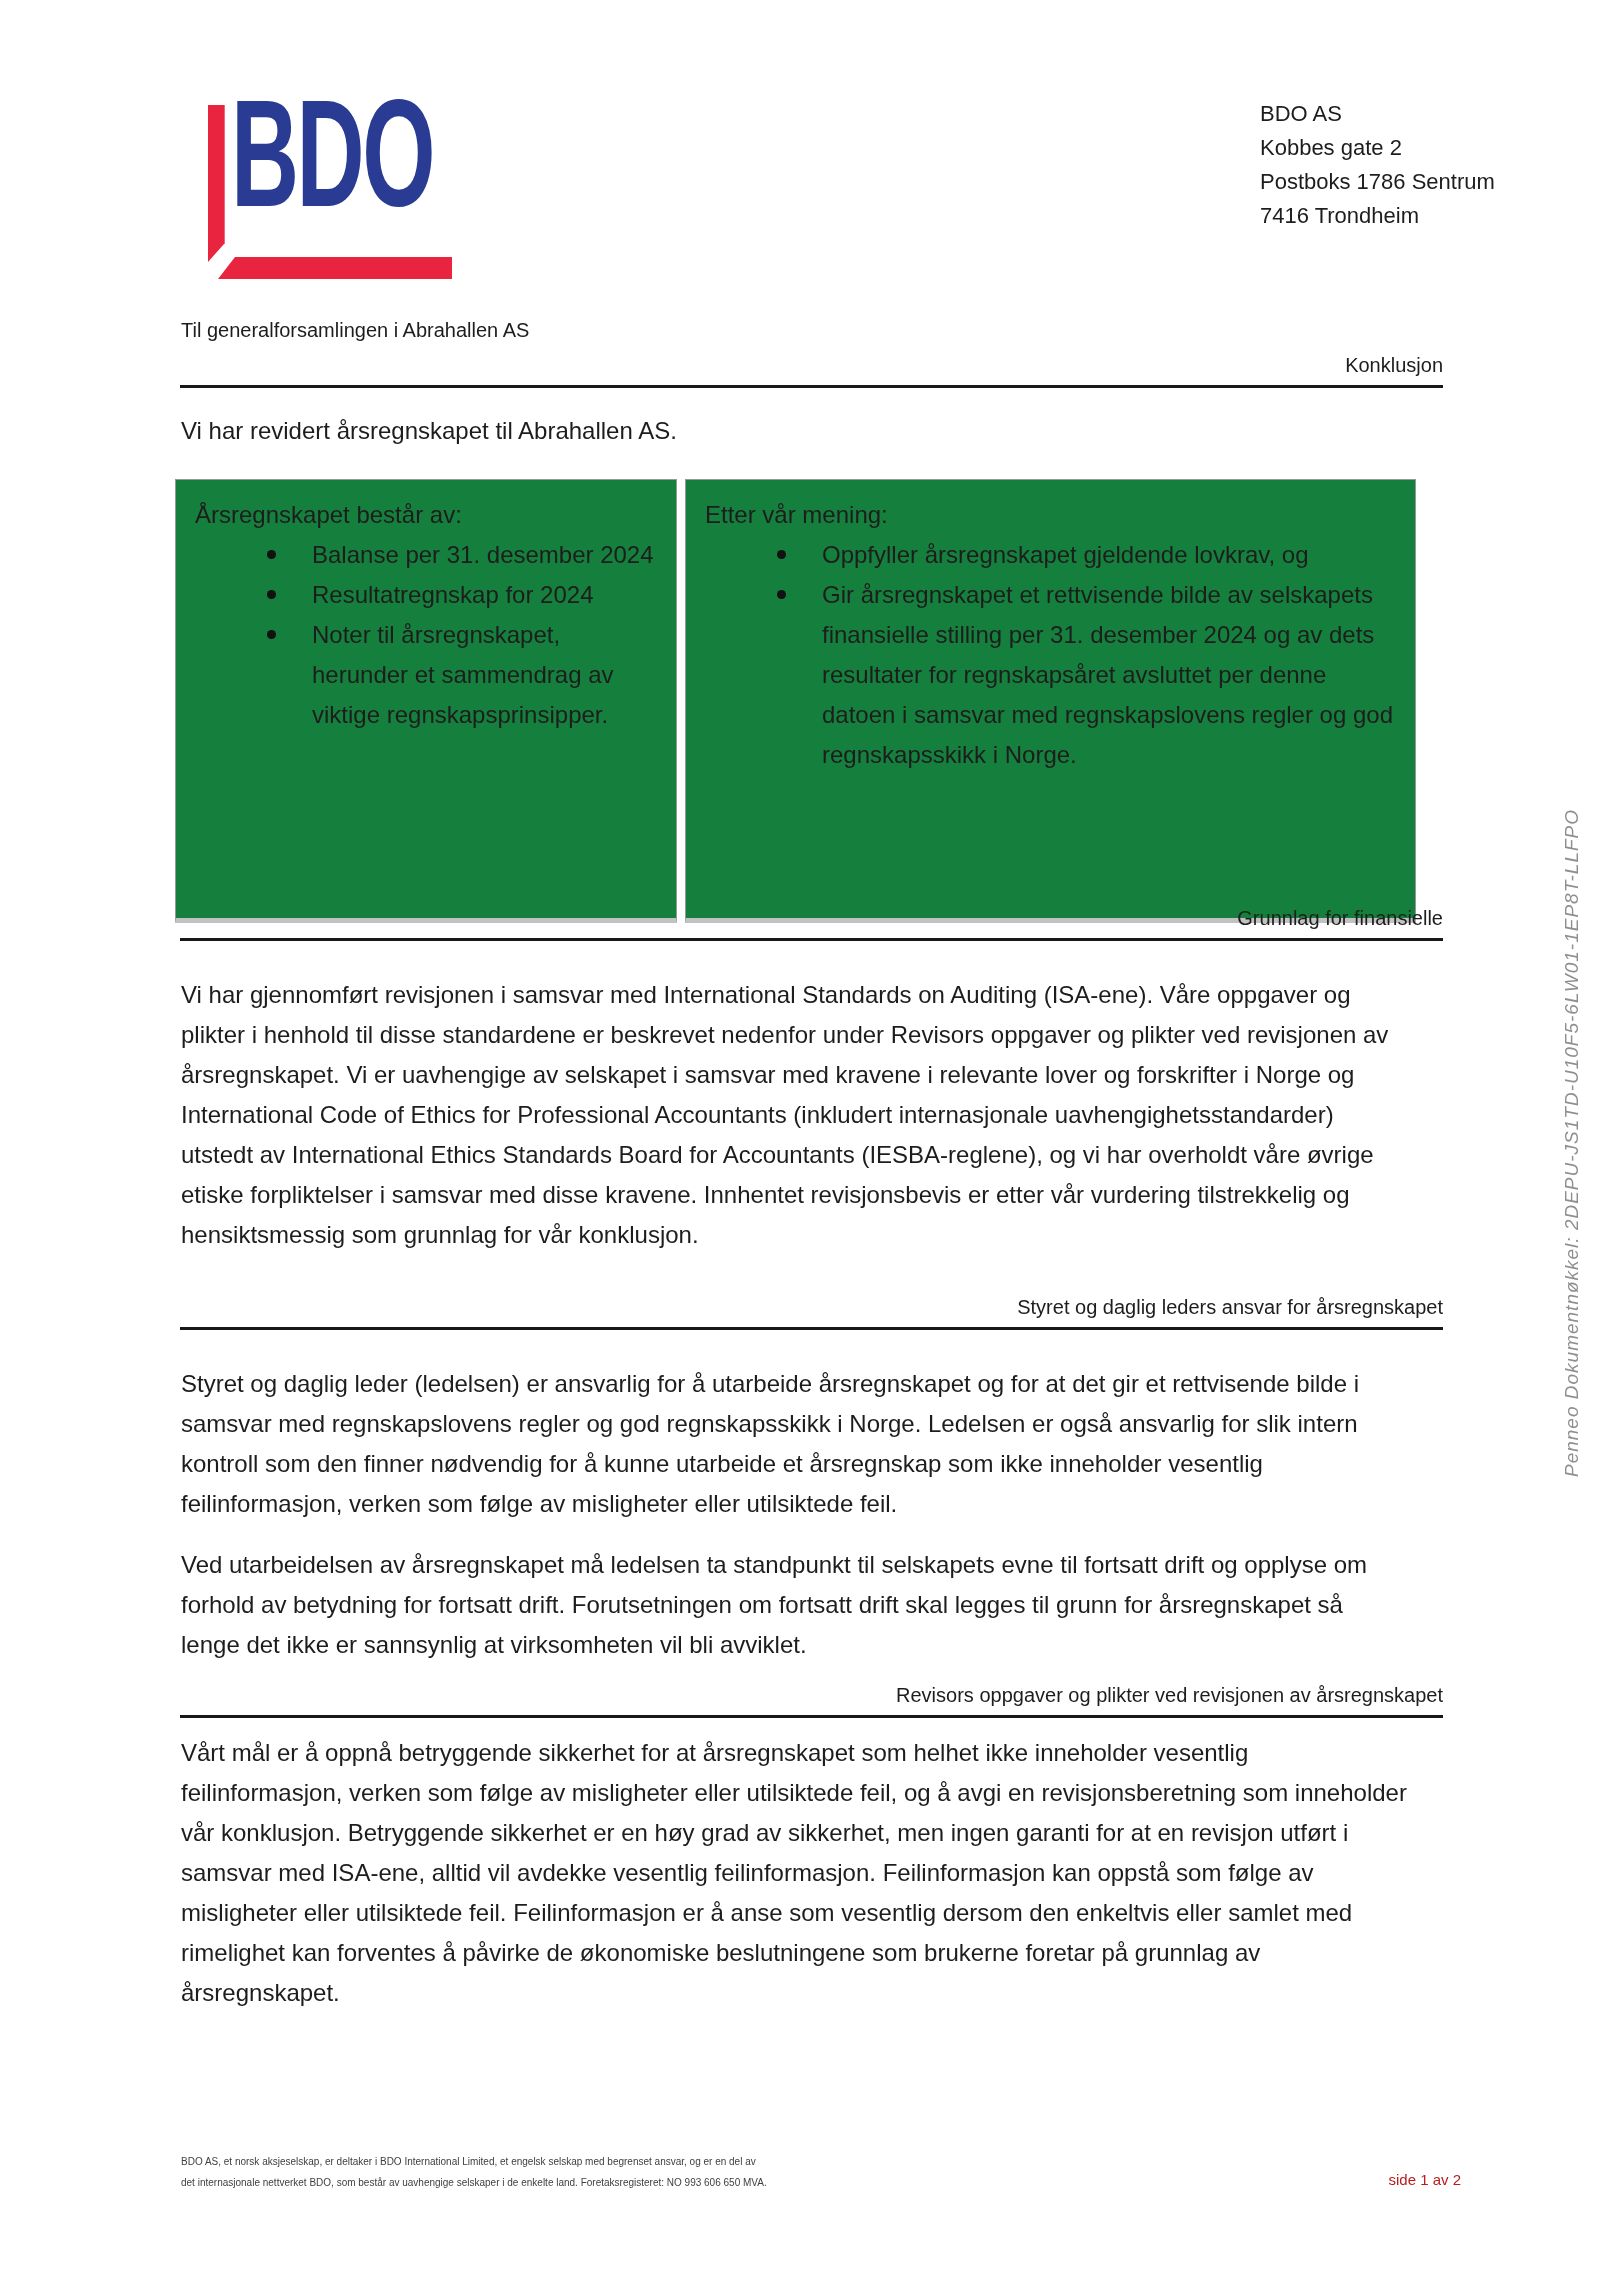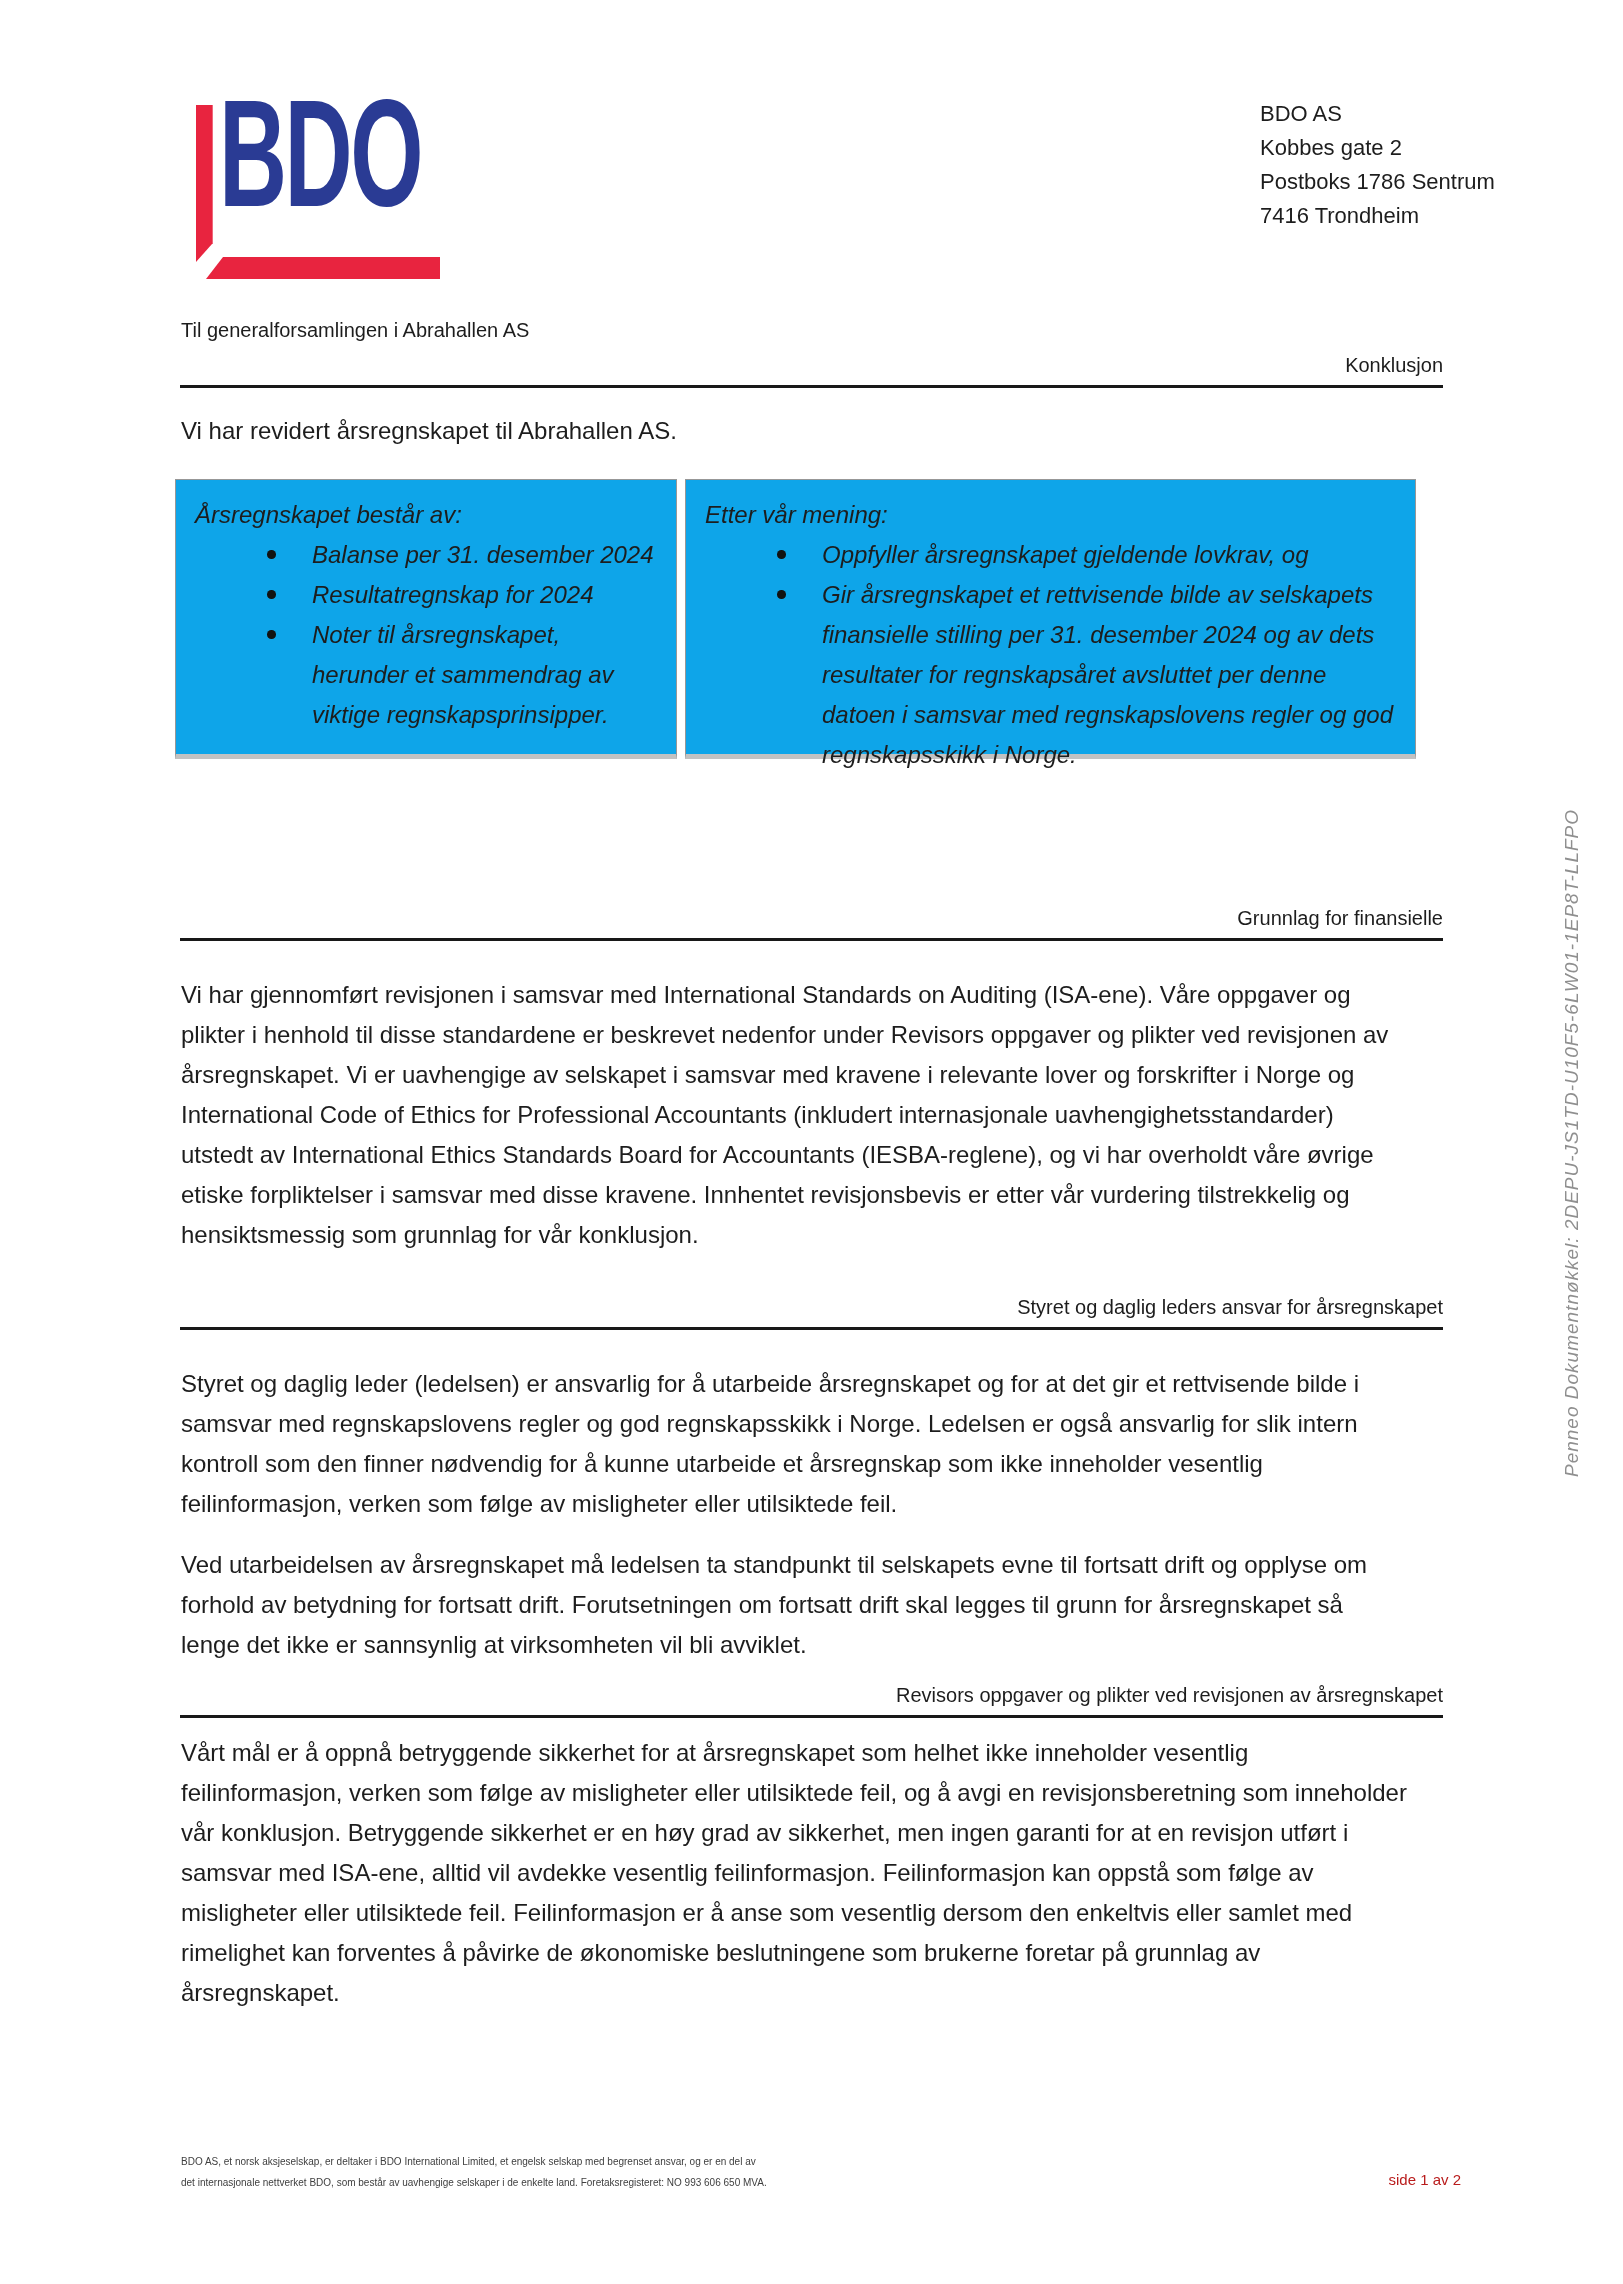--- a/index.html
+++ b/index.html
@@ -3,21 +3,21 @@
 <meta charset="utf-8">
 <style>
   html,body { margin:0; padding:0; background:#e8e8e8; }
   .page {
     position:relative; width:1623px; height:2284px; background:#ffffff;
     font-family:"Liberation Sans", sans-serif; color:#1d1d1d; overflow:hidden;
     margin:0 auto;
   }
 
   
-  .logo { position:absolute; left:196px; top:104px; width:244px; height:175px; }
+  .logo { position:absolute; left:208px; top:104px; width:244px; height:175px; }
   .logo-vbar {
     position:absolute; left:0; top:1px; width:16.7px; height:157px; background:#e8243f;
     clip-path: polygon(0 0, 100% 0, 100% 88%, 0 100%);
   }
   .logo-hbar {
     position:absolute; left:0; bottom:0; width:244px; height:22px; background:#e8243f;
     clip-path: polygon(27px 0, 100% 0, 100% 100%, 10px 100%);
   }
   .logo-text {
     position:absolute; left:23px; top:-27px; font-size:152px; line-height:1;
@@ -45,23 +45,23 @@
   
   .para { position:absolute; left:181px; width:1227px; font-size:24px; line-height:40px; }
   .p-intro   { top:411px;  }
   .p-grunnlag{ top:975px; }
   .p-styret1 { top:1364px; }
   .p-styret2 { top:1545px; }
   .p-revisors{ top:1733px; }
 
   
   .box {
-    position:absolute; top:479px; height:280px; box-sizing:border-box;
+    position:absolute; top:479px; height:444px; box-sizing:border-box;
     border:1.5px solid #979797; border-bottom:5px solid #c2c2c2;
-    padding:15px 19px; font-size:24px; line-height:40px; background:#0ea5e9;font-style:italic;
+    padding:15px 19px; font-size:24px; line-height:40px; background:#15803d;
   }
   .box-left  { left:175px;  width:502px; }
   .box-right { left:685px; width:731px; }
   .box ul { margin:0; padding-left:117px; list-style:none; }
   .box li { position:relative; }
   .box li::before {
     content:""; position:absolute; left:-45px; top:15px;
     width:8.6px; height:8.6px; border-radius:50%; background:#121212;
   }
 

